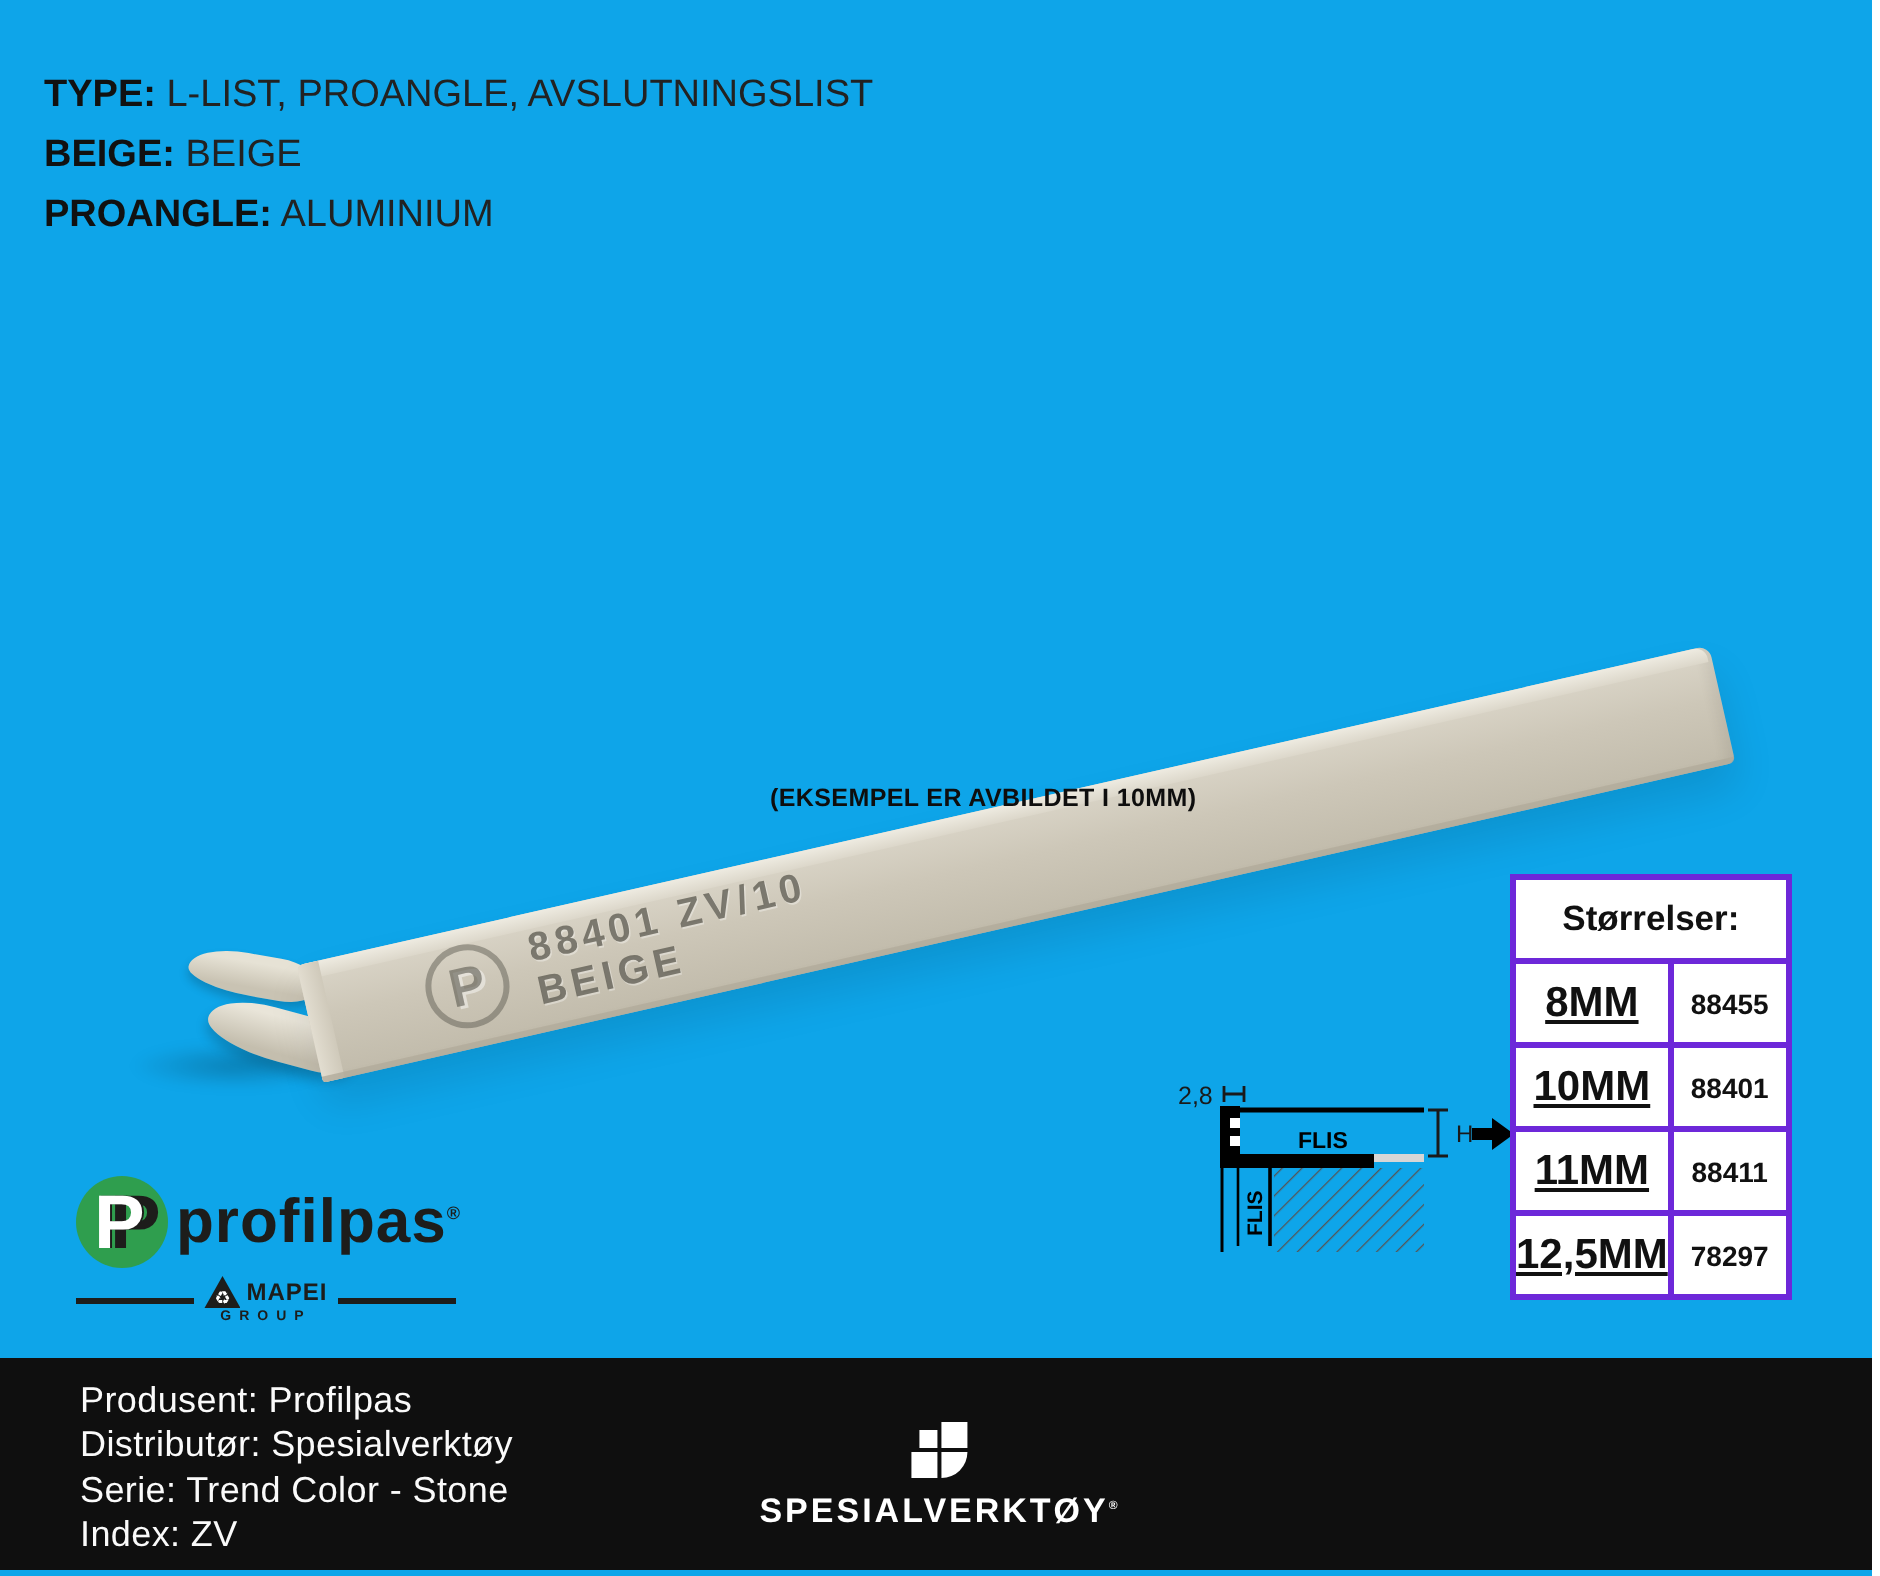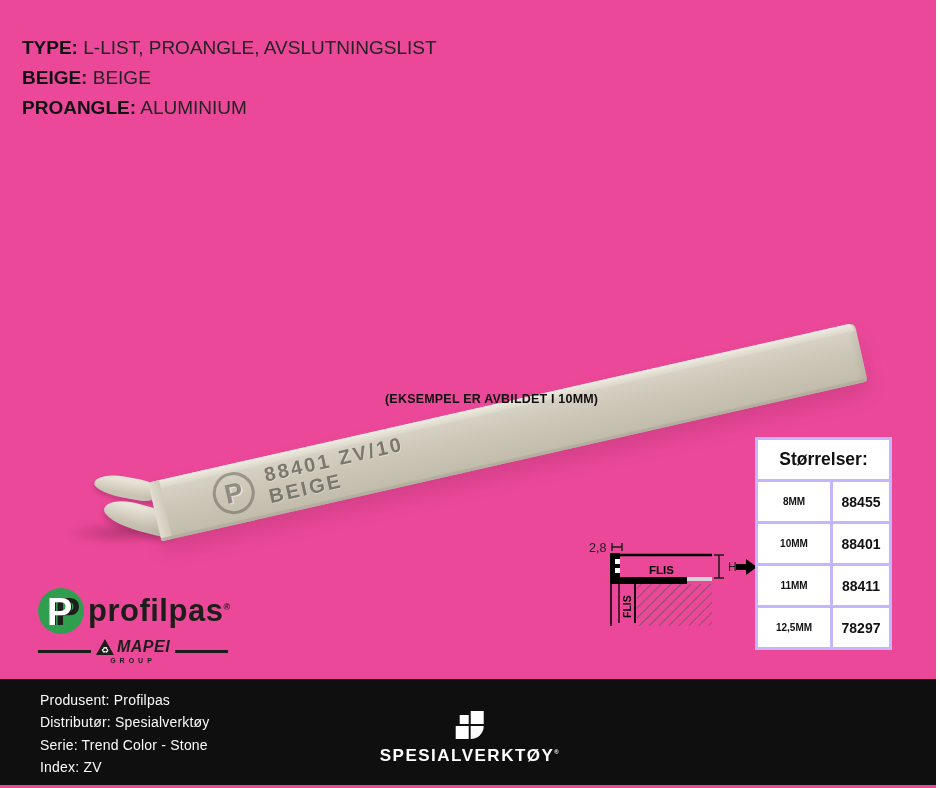--- a/index.html
+++ b/index.html
@@ -1,17 +1,17 @@
 <!DOCTYPE html>
 <html><head>
 <meta charset="utf-8">
 <style>
   * { margin:0; padding:0; box-sizing:border-box; }
   body { background:#ffffff; font-family:"Liberation Sans","DejaVu Sans",sans-serif; }
-  #page { position:relative; width:936px; height:788px; background:#ec4899; overflow:hidden; }
+  #page { position:relative; width:936px; height:788px; background:#0ea5e9; overflow:hidden; }
 
   
   .info-block { position:absolute; left:22px; top:33px; font-size:19px; line-height:30px; color:#1c1c1c; }
   .info-line .lbl { font-weight:700; color:#111; }
   .info-line .val { font-weight:400; color:#222; }
 
   
   .photo { position:absolute; left:0; top:150px; width:940px; height:270px; }
   .shadow-blob { position:absolute; left:48px; top:368px; width:140px; height:30px;
     background:radial-gradient(closest-side, rgba(0,0,0,0.22), rgba(0,0,0,0) 75%); filter:blur(3px); }
@@ -43,51 +43,51 @@
     color:rgba(100,97,88,0.82); text-shadow:0.5px 1px 0 rgba(255,255,255,0.35); }
   .caption { position:absolute; left:385px; top:392px; width:300px; text-align:left;
     font-size:12.5px; font-weight:700; color:#0e0e0e; letter-spacing:0.2px; }
 
   
   .diagram { position:absolute; left:578px; top:518px; width:200px; height:115px; }
 
   
   .sizes { position:absolute; left:755px; top:437px; }
   .sizes table { border-collapse:collapse; background:#fff; }
-  .sizes th, .sizes td { border:3px solid #c4b5fd; text-align:center; vertical-align:middle;
+  .sizes th, .sizes td { border:3px solid #6d28d9; text-align:center; vertical-align:middle;
     font-weight:700; color:#111; }
   .sizes th { width:134px; height:42px; font-size:17.5px; }
-  .sizes td.size { width:75px; height:42px; font-size:10px; }
+  .sizes td.size { width:75px; height:42px; font-size:21px;text-decoration:underline; }
   .sizes td.sku  { width:59px; height:42px; font-size:14px; }
 
   
   .pp-logo { position:absolute; left:38px; top:588px; width:190px; }
   .pp-row { display:flex; align-items:center; }
   .pp-circle { position:relative; width:46px; height:46px; border-radius:50%;
     background:#2f9e4e; flex:0 0 auto; overflow:visible; }
   .pp-circle .p-dark { position:absolute; left:17px; top:2px; font-size:38px; font-weight:700;
     color:#1d1d1b; line-height:44px; }
   .pp-circle .p-light { position:absolute; left:9px; top:2px; font-size:38px; font-weight:700;
     color:#ffffff; line-height:44px; text-shadow:1px 0 0 #1d1d1b; }
   .pp-word { font-size:31px; font-weight:600; color:#1d1d1b; letter-spacing:0.5px; margin-left:4px; }
   .pp-reg { font-size:9px; color:#1d1d1b; vertical-align:super; }
   .mapei-row { display:flex; align-items:center; margin-top:4px; }
   .mapei-line { flex:1; height:3px; background:#1d1d1b; }
   .mapei-mid { display:flex; flex-direction:column; align-items:center; padding:0 5px; }
   .mapei-top { display:flex; align-items:center; gap:3px; }
   .mapei-tri { width:18px; height:16px; background:#1d1d1b;
     clip-path:polygon(50% 0, 100% 100%, 0 100%); color:#fff; font-size:9px;
     display:flex; align-items:flex-end; justify-content:center; line-height:10px; }
-  .mapei-word { font-size:16px; font-weight:700; font-style:italic; color:#1d1d1b;
+  .mapei-word { font-size:12px; font-weight:700; color:#1d1d1b;
     letter-spacing:0.5px; }
   .mapei-group { font-size:7px; font-weight:700; letter-spacing:4px; color:#1d1d1b; margin-top:1px; }
 
   
   .footer { position:absolute; left:0; top:679px; width:940px; height:106px; background:#0f0f0f; }
-  .footer-lines { position:absolute; left:40px; top:10px; color:#fafafa; font-size:14px;
+  .footer-lines { position:absolute; left:40px; top:10px; color:#fafafa; font-size:18px;
     line-height:22.3px; font-weight:400; letter-spacing:0.2px; }
   .sv-logo { position:absolute; left:470px; top:32px; transform:translateX(-50%);
     display:flex; flex-direction:column; align-items:center; }
   .sv-icon { display:grid; grid-template-columns:13px 13px; grid-template-rows:13px 13px;
     gap:2px; width:28px; height:28px; }
   .sv-icon .t1 { width:9px; height:9px; background:#fff; align-self:end; justify-self:end; }
   .sv-icon .t2, .sv-icon .t3 { background:#fff; }
   .sv-icon .t4 { background:#fff; border-bottom-right-radius:13px; }
   .sv-word { margin-top:7px; color:#fff; font-weight:700; font-size:17px; letter-spacing:1.5px; }
   .sv-word sup { font-size:6px; vertical-align:super; }

